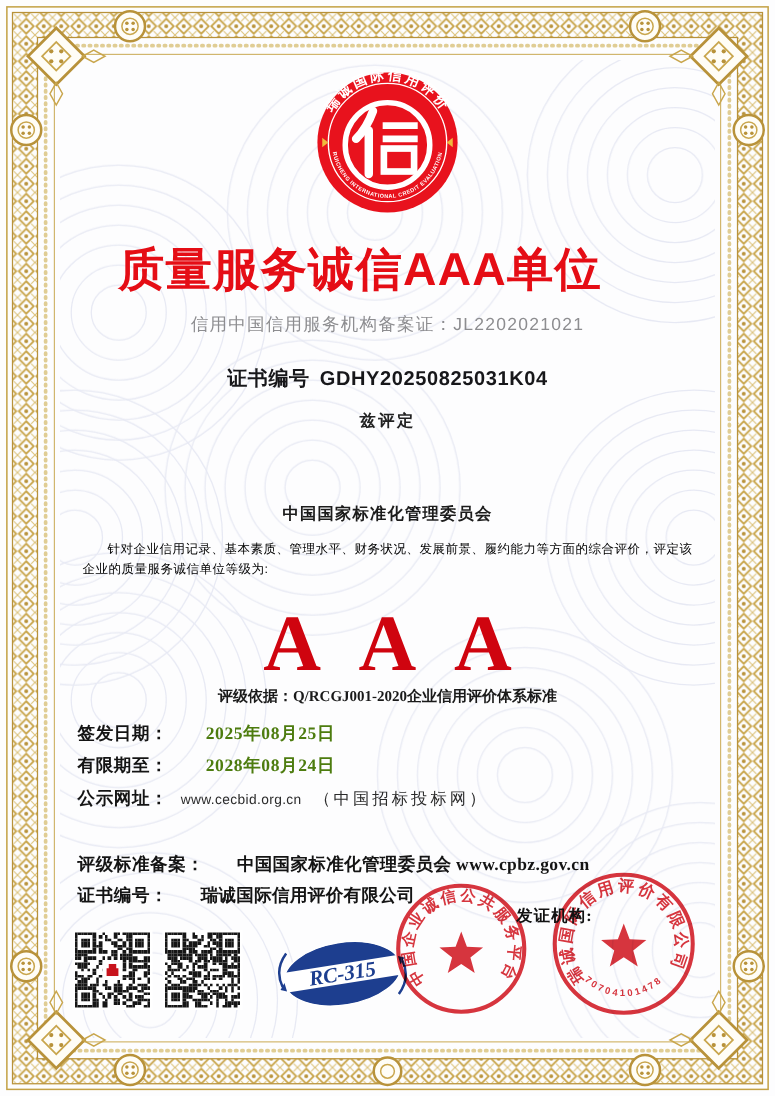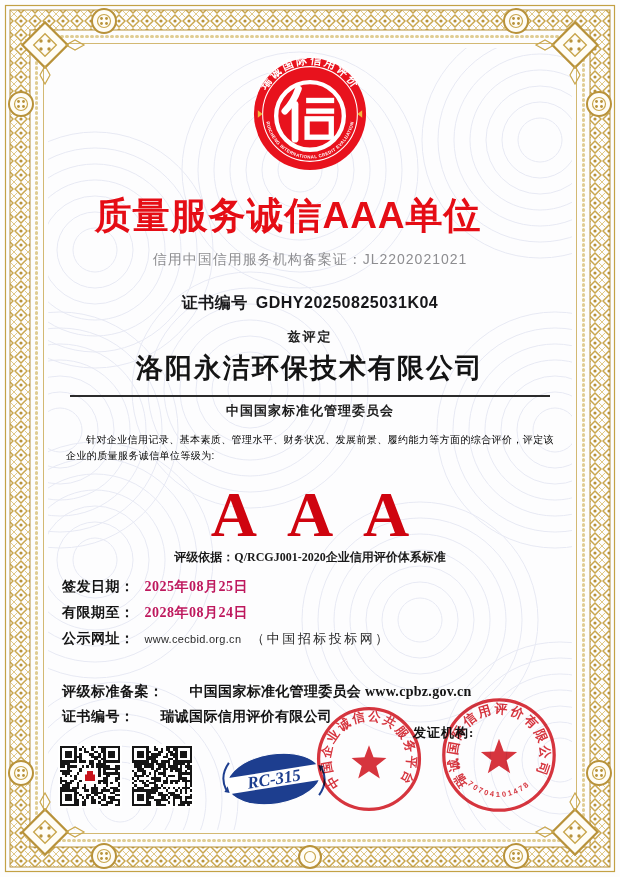--- a/index.html
+++ b/index.html
@@ -24,21 +24,21 @@
   .address{left:0;top:402px;width:620px;text-align:center;font-size:13px;font-weight:700;color:#1c1c1c;letter-spacing:1px;}
   .para{left:66px;top:432px;width:488px;font-size:10px;line-height:1.62;color:#000000;
         text-indent:2em;text-align:justify;letter-spacing:.4px;}
   .grade{left:0;top:478px;width:620px;text-align:center;font-size:64px;font-weight:900;
          font-family:"Liberation Serif",serif;color:#cf040f;letter-spacing:30px;padding-left:30px;box-sizing:border-box;}
   .basis{left:0;top:549px;width:620px;text-align:center;font-size:12px;font-weight:700;
          font-family:"Liberation Serif",serif;color:#1a1a1a;}
 
   .frow{position:absolute;left:62px;display:flex;align-items:baseline;white-space:nowrap;}
   .flabel{font-family:"Liberation Serif",serif;font-weight:800;font-size:14px;color:#141414;margin-right:10px;letter-spacing:.5px;}
-  .fdate{font-family:"Liberation Serif",serif;font-weight:800;font-size:14px;color:#be185d;letter-spacing:.5px;}
+  .fdate{font-family:"Liberation Serif",serif;font-weight:800;font-size:14px;color:#4d7c0f;letter-spacing:.5px;margin-left:20px;}
   .furl{font-size:11px;color:#2a2a2a;letter-spacing:.3px;margin-right:10px;}
   .fnote{font-size:13px;color:#2a2a2a;letter-spacing:2.5px;}
   .fserif{font-family:"Liberation Serif",serif;font-weight:800;font-size:14px;color:#141414;letter-spacing:.3px;padding-left:16px;}
 
   .issuer{left:413px;top:724px;font-size:13px;font-weight:800;font-family:"Liberation Serif",serif;
           color:#111;z-index:7;letter-spacing:1px;}
 
   
   .qr-wrap{top:744px;width:64px;height:64px;z-index:5;}
   .qr{width:64px;height:64px;display:grid;grid-template-columns:repeat(25,1fr);grid-auto-rows:1fr;
@@ -160,21 +160,20 @@
     </svg>
   </div>
 
   <div class="abs title">质量服务诚信AAA单位</div>
   <div class="abs subtitle">信用中国信用服务机构备案证：JL2202021021</div>
   <div class="abs certno">
     <span>证书编号</span><b>GDHY20250825031K04</b>
   </div>
   <div class="abs hereby">兹评定</div>
 
-  <div class="abs company">洛阳永洁环保技术有限公司</div>
   <div class="abs address">中国国家标准化管理委员会</div>
 
   <div class="abs para">针对企业信用记录、基本素质、管理水平、财务状况、发展前景、履约能力等方面的综合评价，评定该企业的质量服务诚信单位等级为:</div>
   <div class="abs grade">AAA</div>
   <div class="abs basis">评级依据：Q/RCGJ001-2020企业信用评价体系标准</div>
 
   <div class="frow" style="top:578px">
     <span class="flabel">签发日期：</span>
     <span class="fdate">2025年08月25日</span>
   </div>

